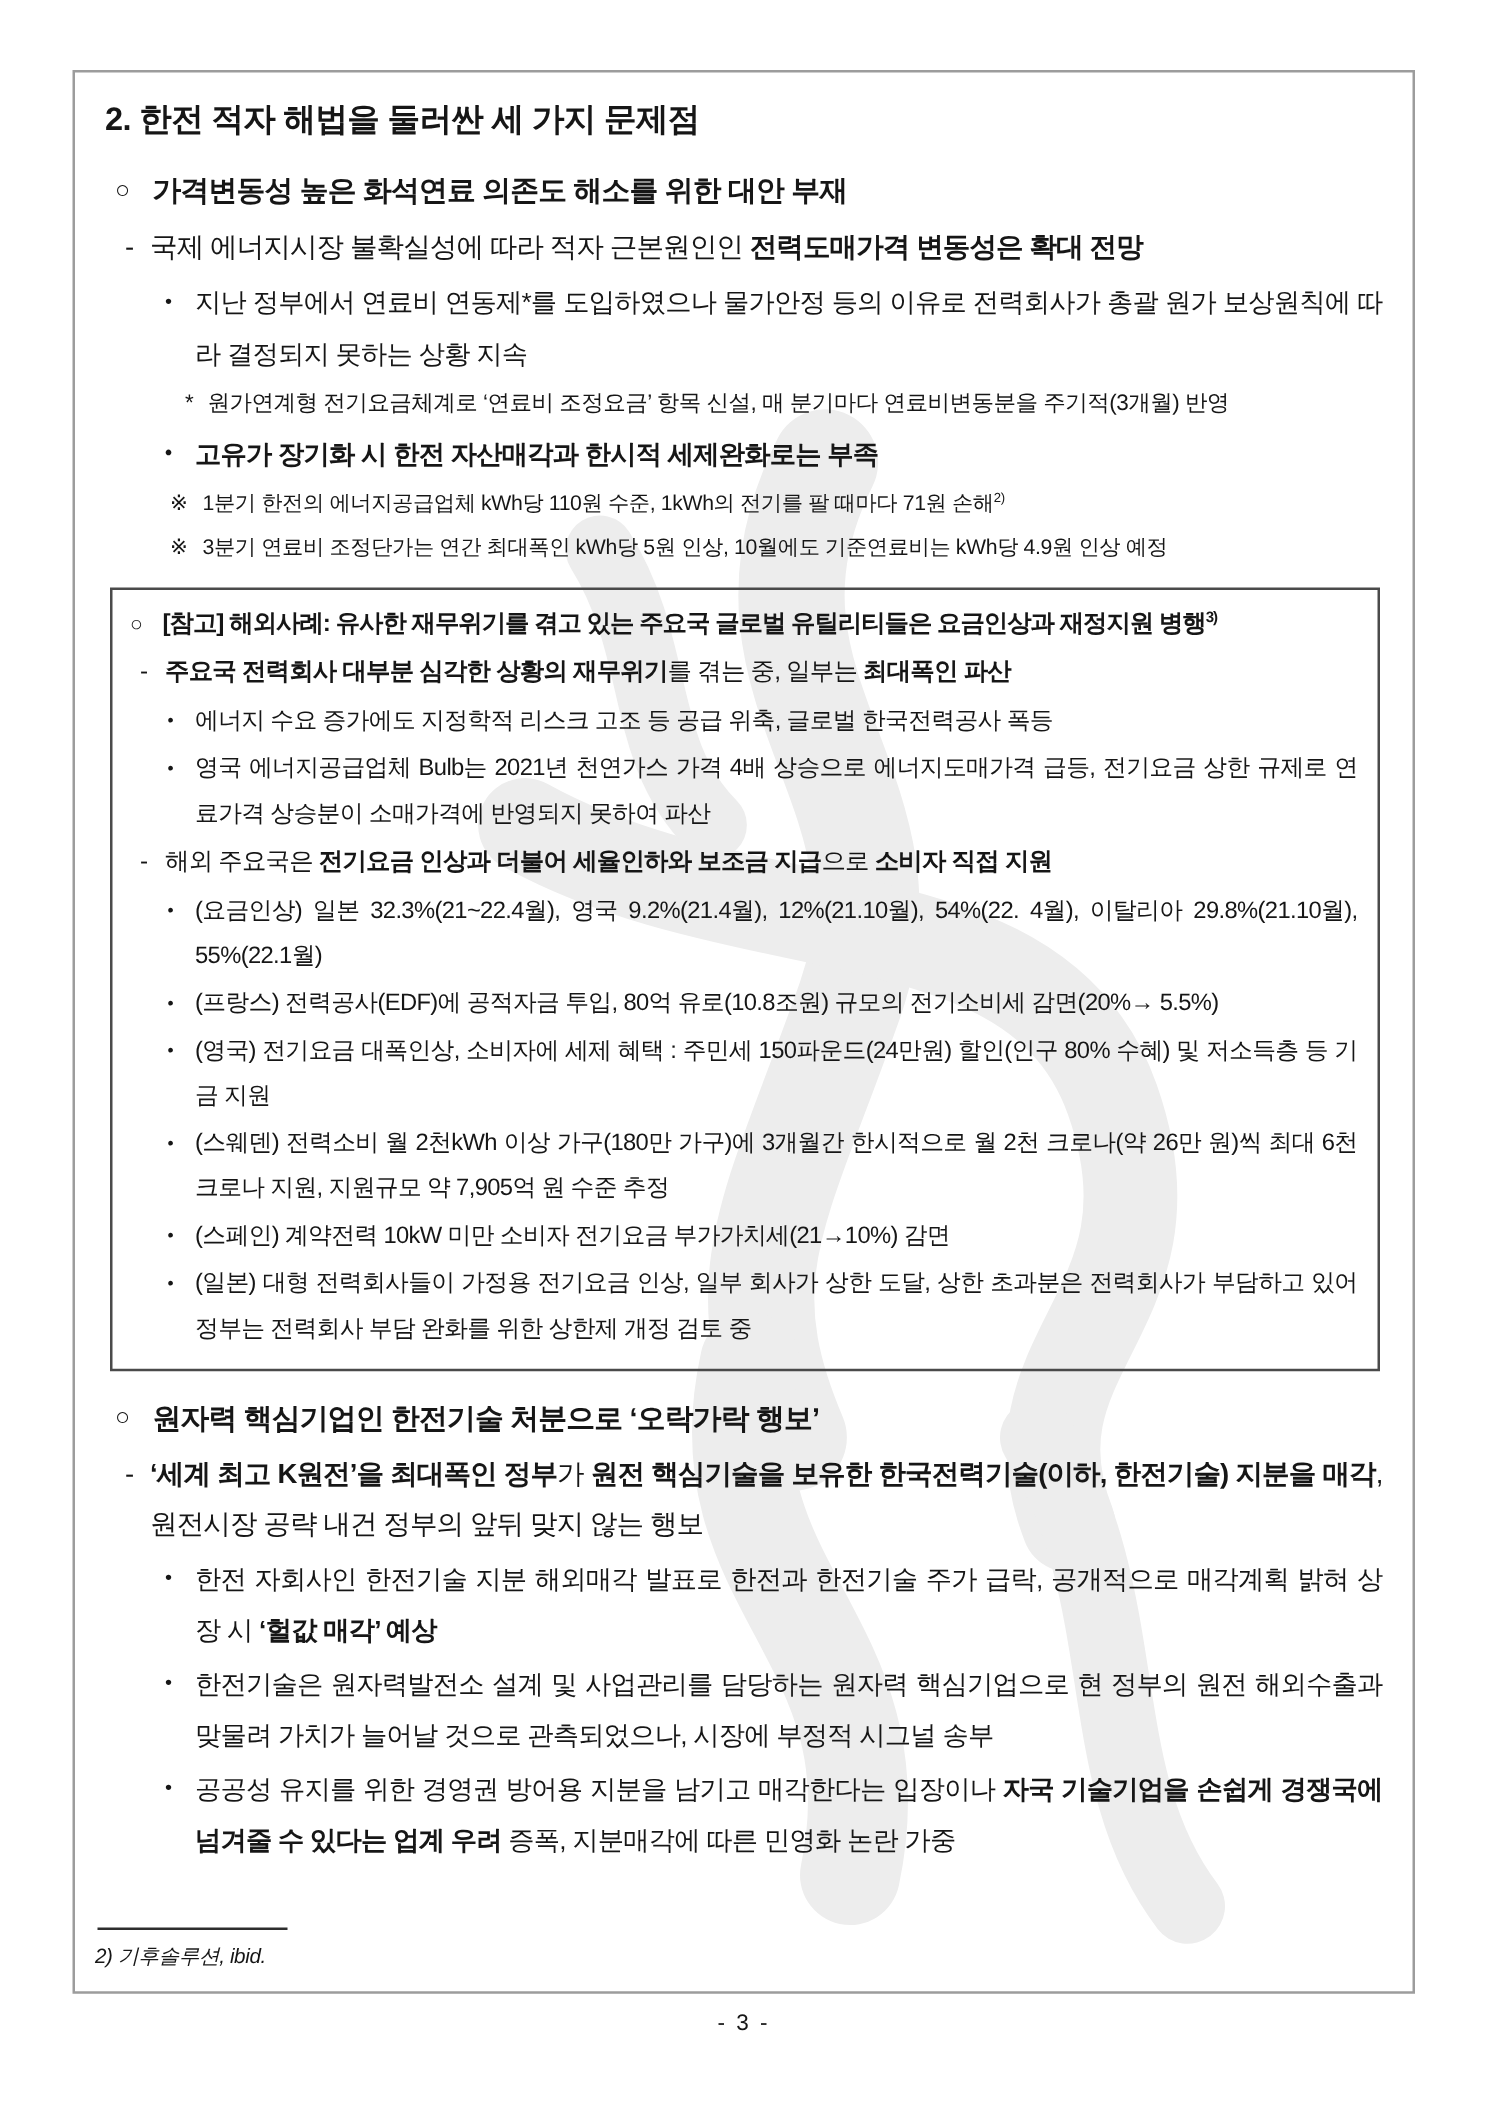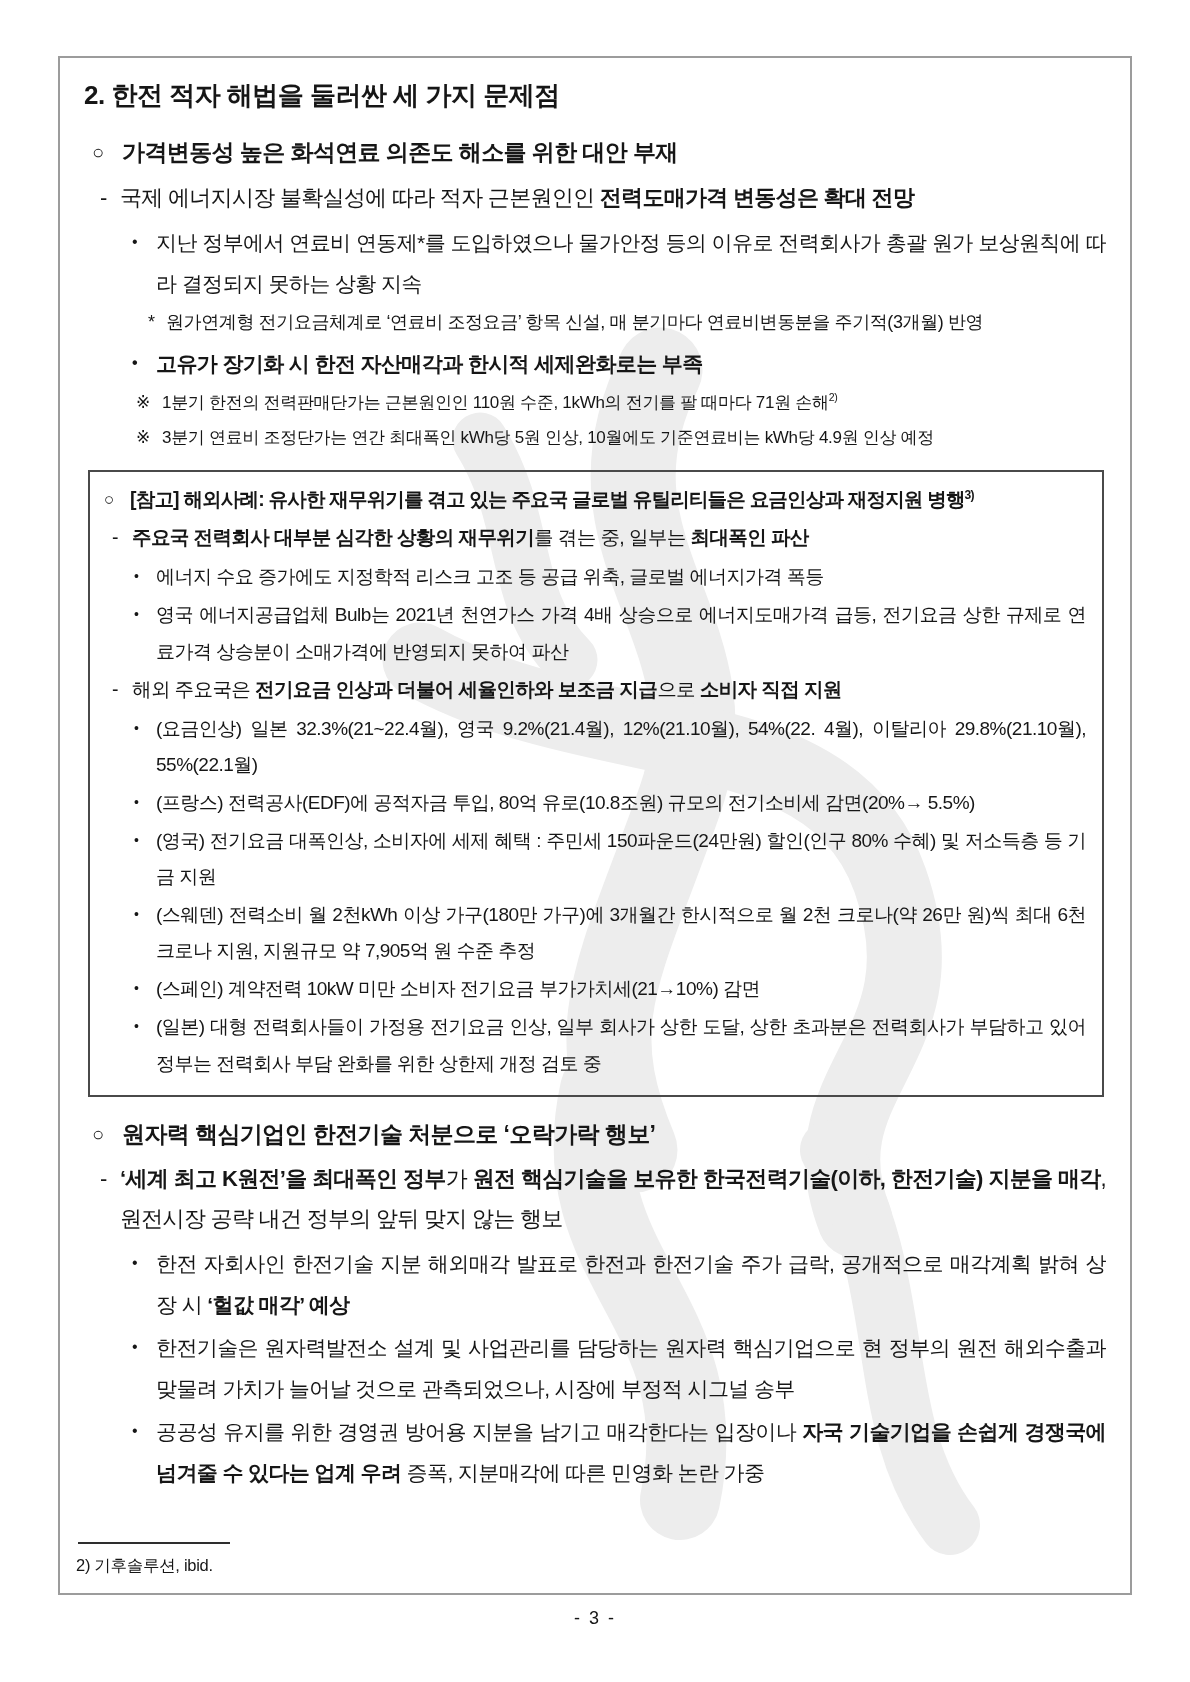--- a/index.html
+++ b/index.html
@@ -39,21 +39,21 @@
   }
   .ref-box .hc{font-size:19.5px;font-weight:bold;line-height:1.5;margin:0 0 6px 2px;letter-spacing:-0.8px;white-space:nowrap;}
   .ref-box .hc .mk{width:26px;font-size:17px;font-weight:900;padding-top:2px;}
   .ref-box .dash{font-size:19.5px;line-height:1.8;margin:0 0 4px 10px;letter-spacing:-0.6px;}
   .ref-box .dash .mk{width:20px;}
   .ref-box .bul{font-size:19px;line-height:1.9;margin:0 0 2px 32px;letter-spacing:-0.5px;}
   .ref-box .bul .mk{width:22px;font-size:14px;padding-top:4px;}
 
   .footnotes{margin-top:auto;margin-left:-8px;}
   .fn-divider{width:152px;border-top:2px solid #2e2e2e;margin:0 0 8px 2px;}
-  .fn-line{font-size:16.5px;line-height:1.65;letter-spacing:-0.3px;}
+  .fn-line{font-size:16.5px;line-height:1.65;letter-spacing:-0.3px;font-style:italic;}
 
   .pageno{position:absolute;left:0;right:0;top:1608px;text-align:center;font-size:18px;letter-spacing:2px;z-index:1;}
 </style>
 </head>
 <body>
 
 <div class="watermark">
   <svg width="760" height="1250" viewBox="0 0 760 1250" xmlns="http://www.w3.org/2000/svg">
     <g stroke="#ededed" fill="none" stroke-linecap="round">
       <path d="M390 50 C 300 230, 470 310, 410 480 S 310 700, 365 830" stroke-width="85"></path>
@@ -84,41 +84,41 @@
       <div class="line star">
         <span class="mk">*</span>
         <span class="tx"><span>원가연계형 전기요금체계로 ‘연료비 조정요금’ 항목 신설, 매 분기마다 연료비변동분을 주기적(3개월) 반영</span></span>
       </div>
       <div class="line bulb">
         <span class="mk">•</span>
         <span class="tx"><b>고유가 장기화 시 한전 자산매각과 한시적 세제완화로는 부족</b></span>
       </div>
       <div class="line ref">
         <span class="mk">※</span>
-        <span class="tx"><span>1분기 한전의 전력판매단가는 근본원인인 110원 수준, 1kWh의 전기를 팔 때마다 71원 손해</span><span><sup>2)</sup></span></span>
+        <span class="tx"><span>1분기 한전의 에너지공급업체 kWh당 110원 수준, 1kWh의 전기를 팔 때마다 71원 손해</span><span><sup>2)</sup></span></span>
       </div>
       <div class="line ref">
         <span class="mk">※</span>
         <span class="tx"><span>3분기 연료비 조정단가는 연간 최대폭인 kWh당 5원 인상, 10월에도 기준연료비는 kWh당 4.9원 인상 예정</span></span>
       </div>
     </div>
 
   <div class="ref-box">
     <div>
         <div class="line hc">
           <span class="mk">○</span>
           <span class="tx"><b>[참고] 해외사례: 유사한 재무위기를 겪고 있는 주요국 글로벌 유틸리티들은 요금인상과 재정지원 병행</b><b><sup>3)</sup></b></span>
         </div>
         <div class="line dash">
           <span class="mk">-</span>
           <span class="tx"><b>주요국 전력회사 대부분 심각한 상황의 재무위기</b><span>를 겪는 중, 일부는 </span><b>최대폭인 파산</b></span>
         </div>
         <div class="line bul">
           <span class="mk">•</span>
-          <span class="tx"><span>에너지 수요 증가에도 지정학적 리스크 고조 등 공급 위축, 글로벌 에너지가격 폭등</span></span>
+          <span class="tx"><span>에너지 수요 증가에도 지정학적 리스크 고조 등 공급 위축, 글로벌 한국전력공사 폭등</span></span>
         </div>
         <div class="line bul">
           <span class="mk">•</span>
           <span class="tx"><span>영국 에너지공급업체 Bulb는 2021년 천연가스 가격 4배 상승으로 에너지도매가격 급등, 전기요금 상한 규제로 연료가격 상승분이 소매가격에 반영되지 못하여 파산</span></span>
         </div>
         <div class="line dash">
           <span class="mk">-</span>
           <span class="tx"><span>해외 주요국은 </span><b>전기요금 인상과 더불어 세율인하와 보조금 지급</b><span>으로 </span><b>소비자 직접 지원</b></span>
         </div>
         <div class="line bul">

